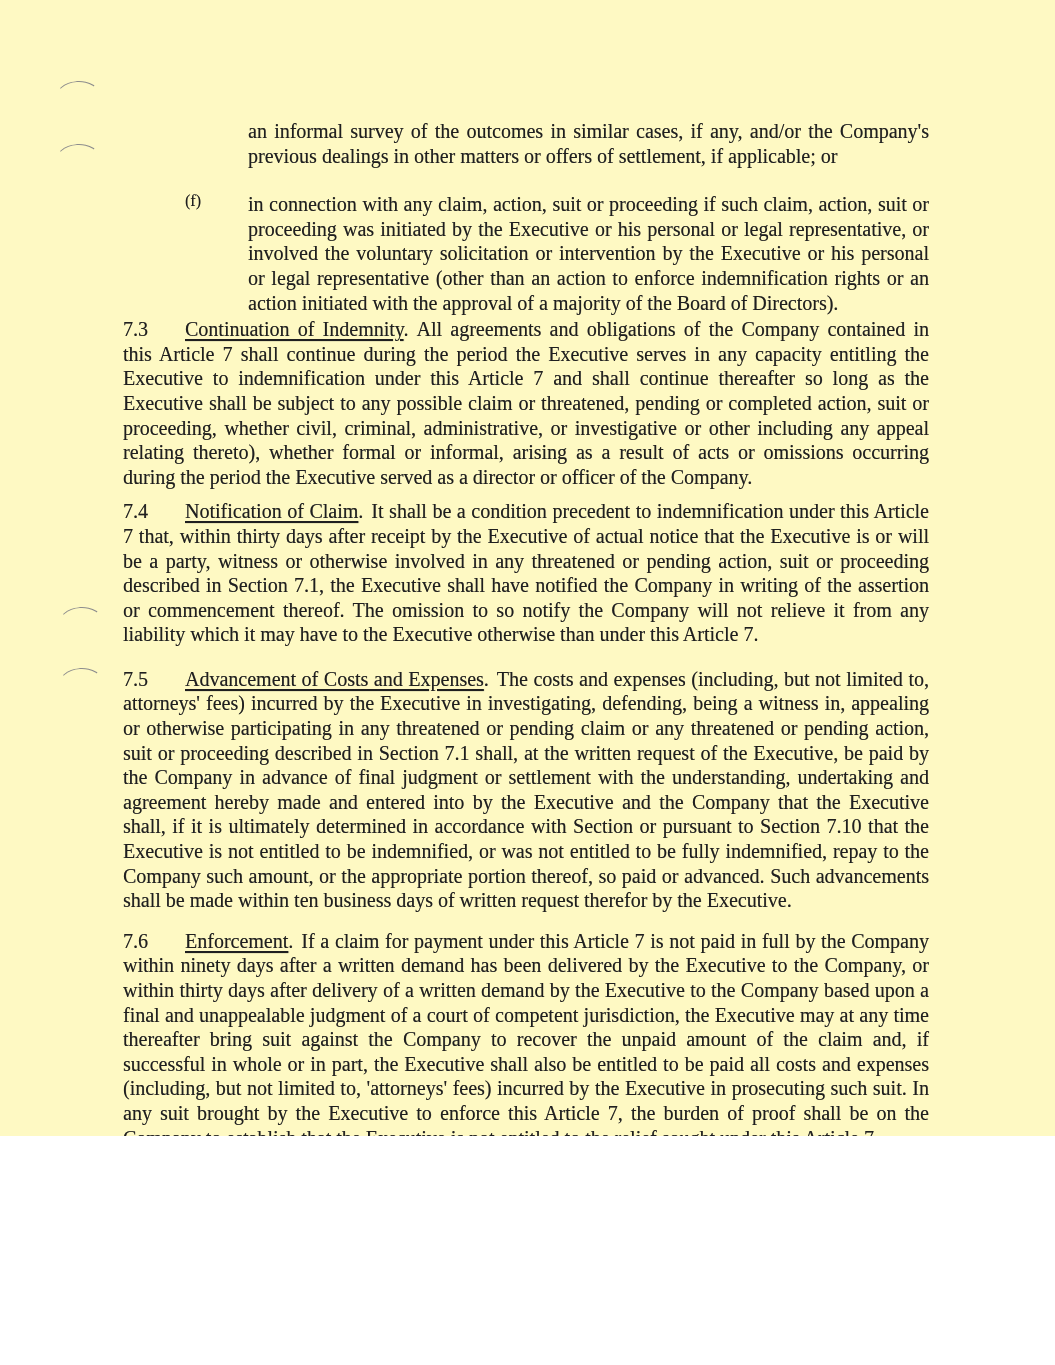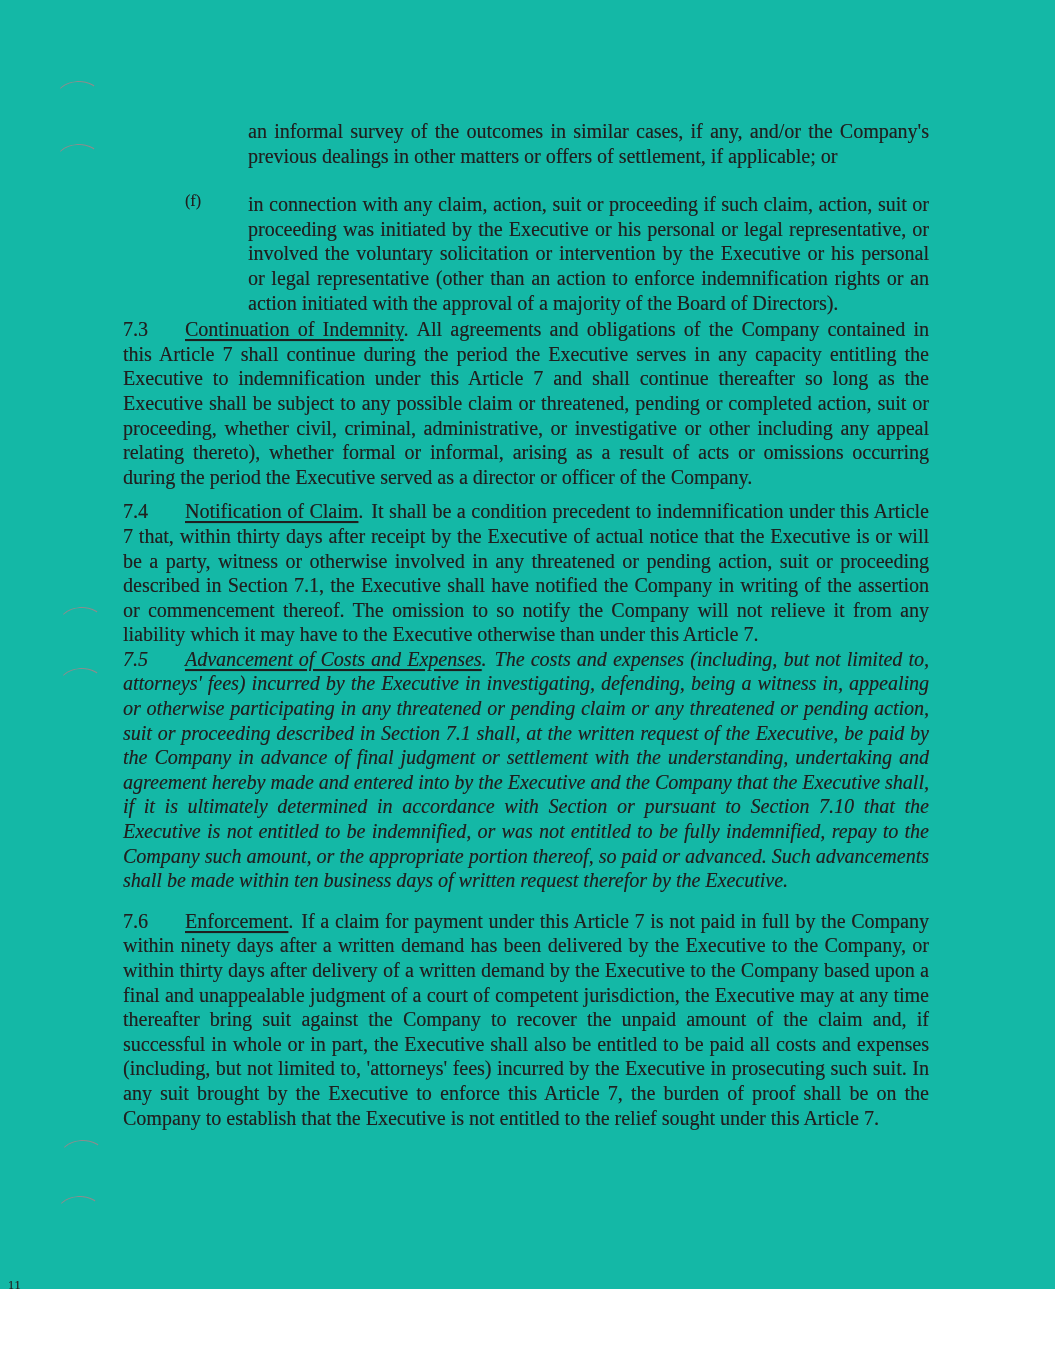--- a/index.html
+++ b/index.html
@@ -2,22 +2,22 @@
 <html><head>
 <meta charset="utf-8">
 <style>
   * { margin: 0; padding: 0; box-sizing: border-box; }
   html, body { background: #ffffff; }
   body { width: 1055px; height: 1365px; position: relative; }
 
   .page {
     position: relative;
     width: 1055px;
-    height: 1289px;
-    background: #14b8a6;
+    height: 1136px;
+    background: #fef9c3;
     overflow: hidden;
     font-family: "Liberation Serif", serif;
     color: #1f1f1f;
     text-shadow: 0.2px 0.2px 0.35px rgba(45,45,45,0.55);
   }
 
   .content {
     padding: 119px 126px 0 123px;
   }
 
@@ -35,21 +35,21 @@
   .clause-label {
     position: absolute;
     left: -63px;
     top: 0;
   }
   .clause-f { margin-top: 24px; }
 
   
   .section { margin-top: 2px; }
   .section-7-4 { margin-top: 10px; }
-  .section-7-5 { margin-top: 0; font-style: italic; }
+  .section-7-5 { margin-top: 20px; }
   .section-7-6 { margin-top: 16px; }
 
   .secnum {
     display: inline-block;
     width: 62px;
   }
   .heading {
     text-decoration: underline;
     text-underline-offset: 3px;
   }

